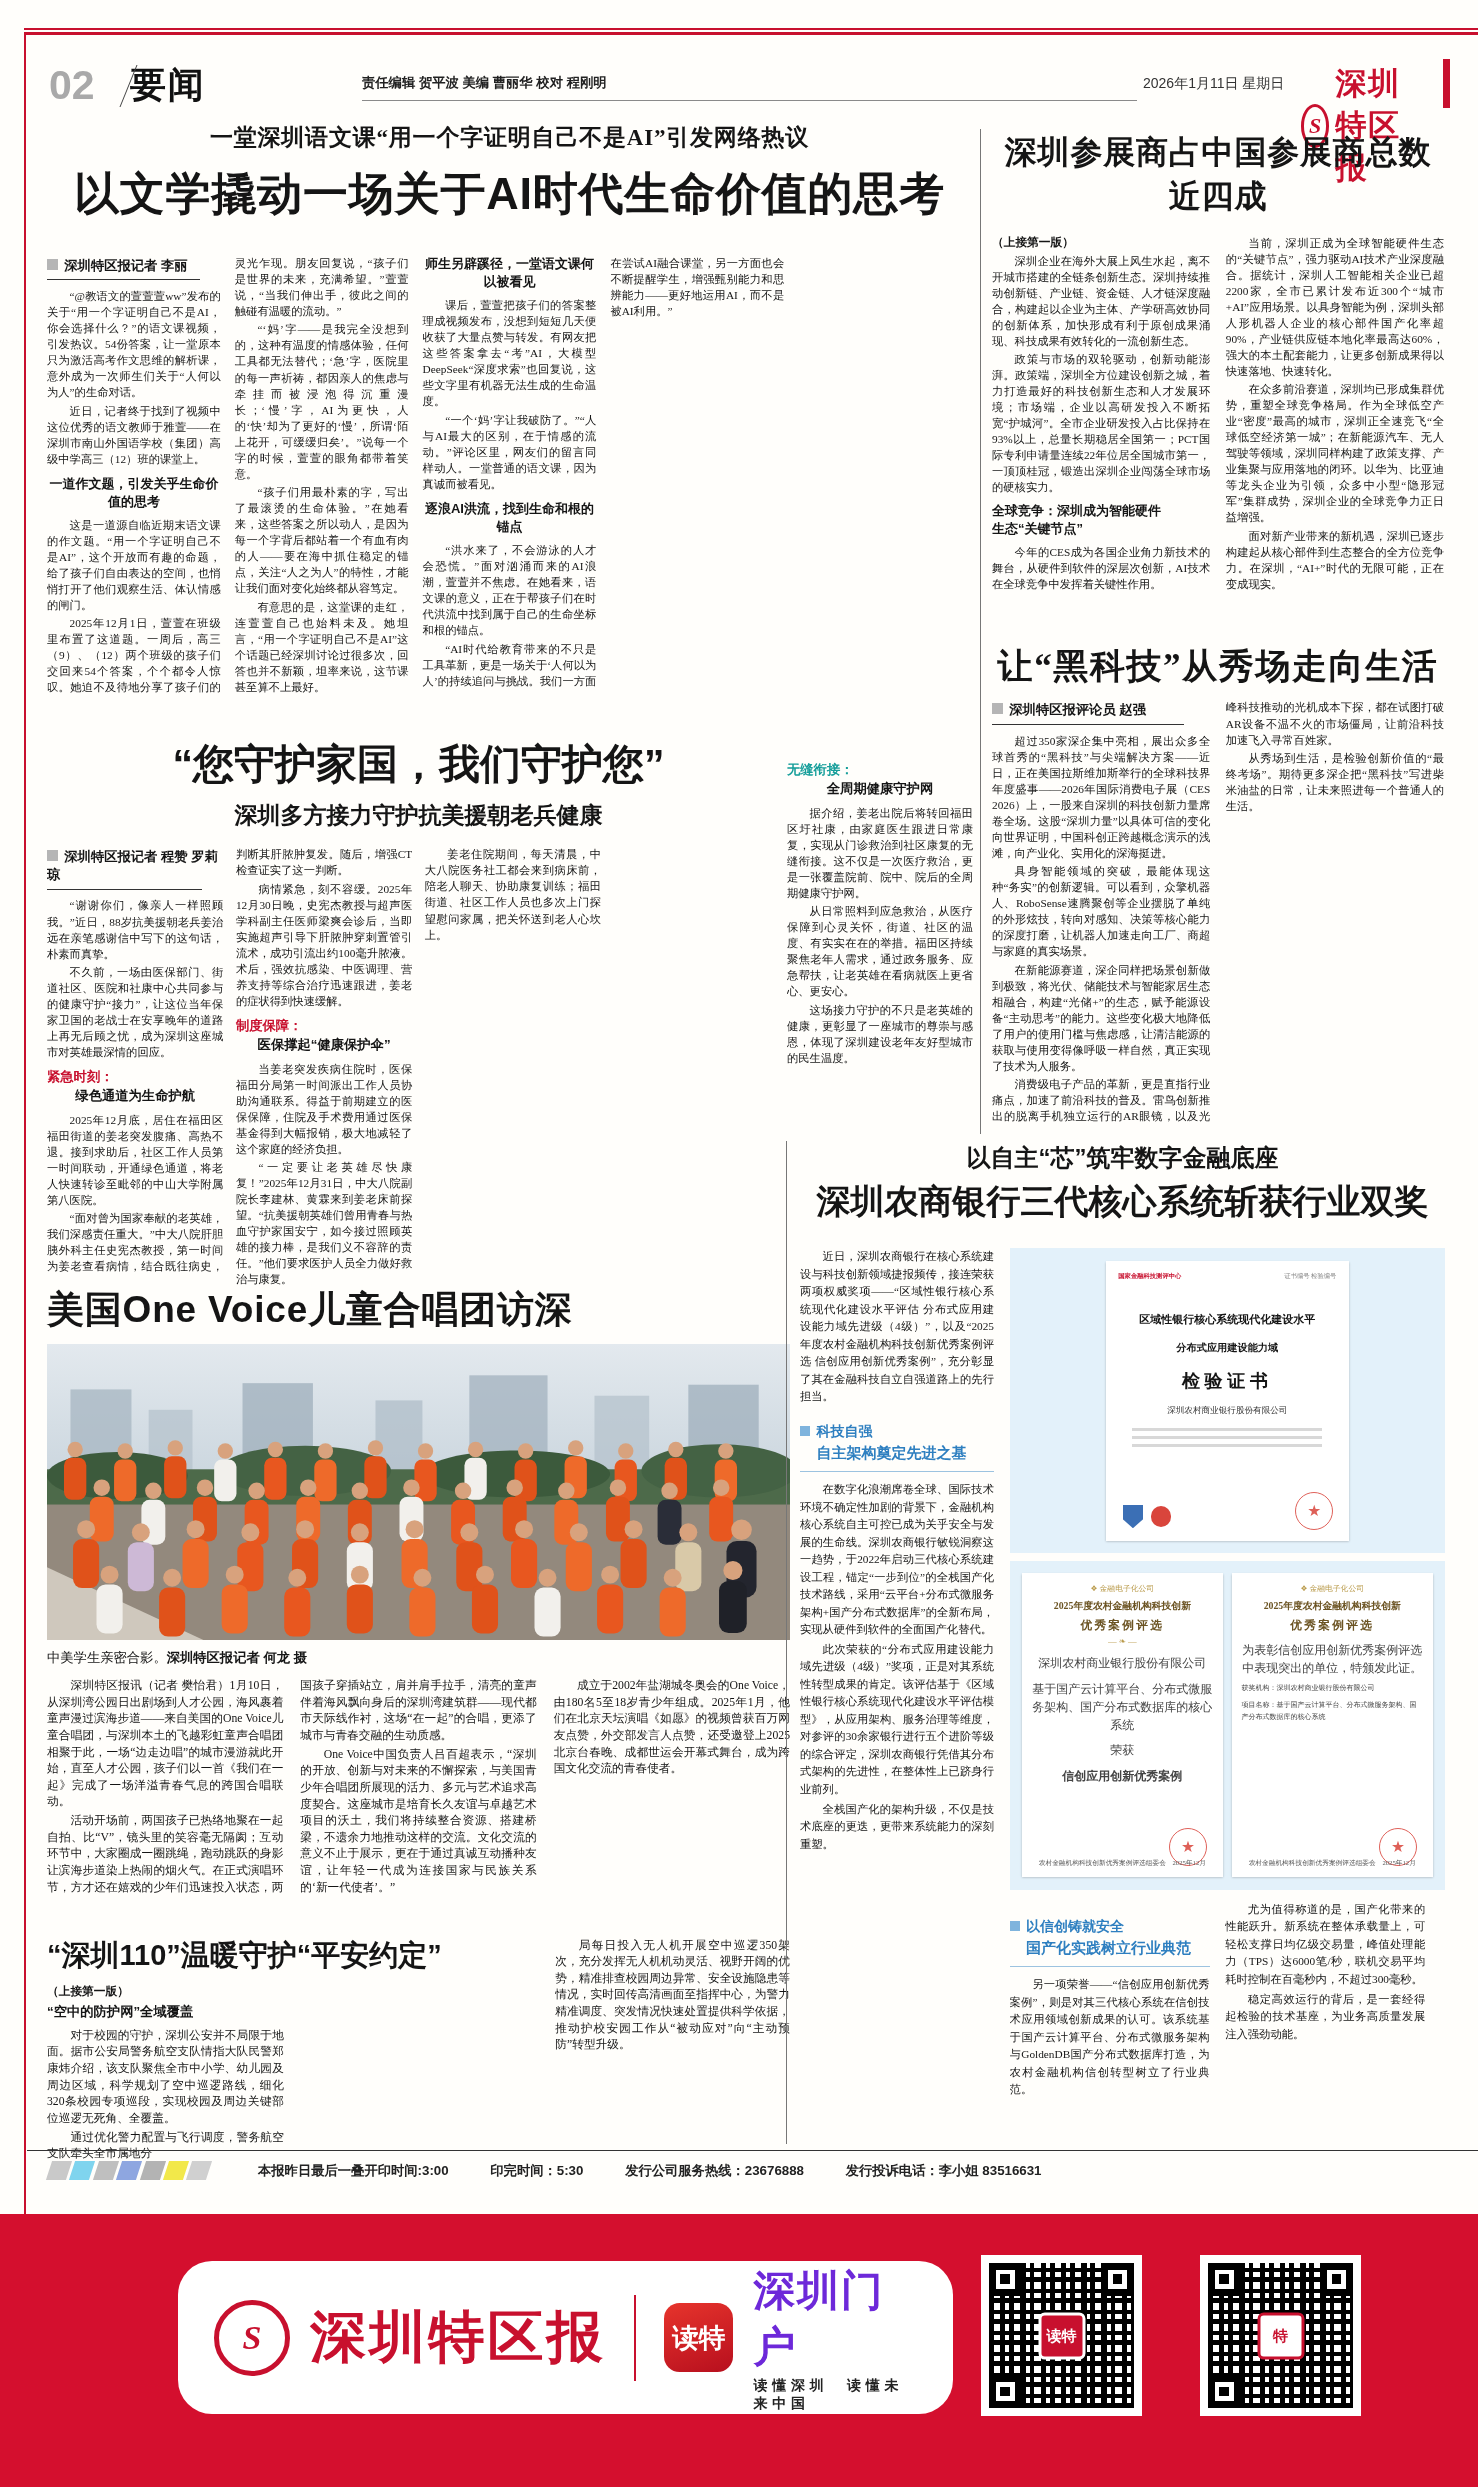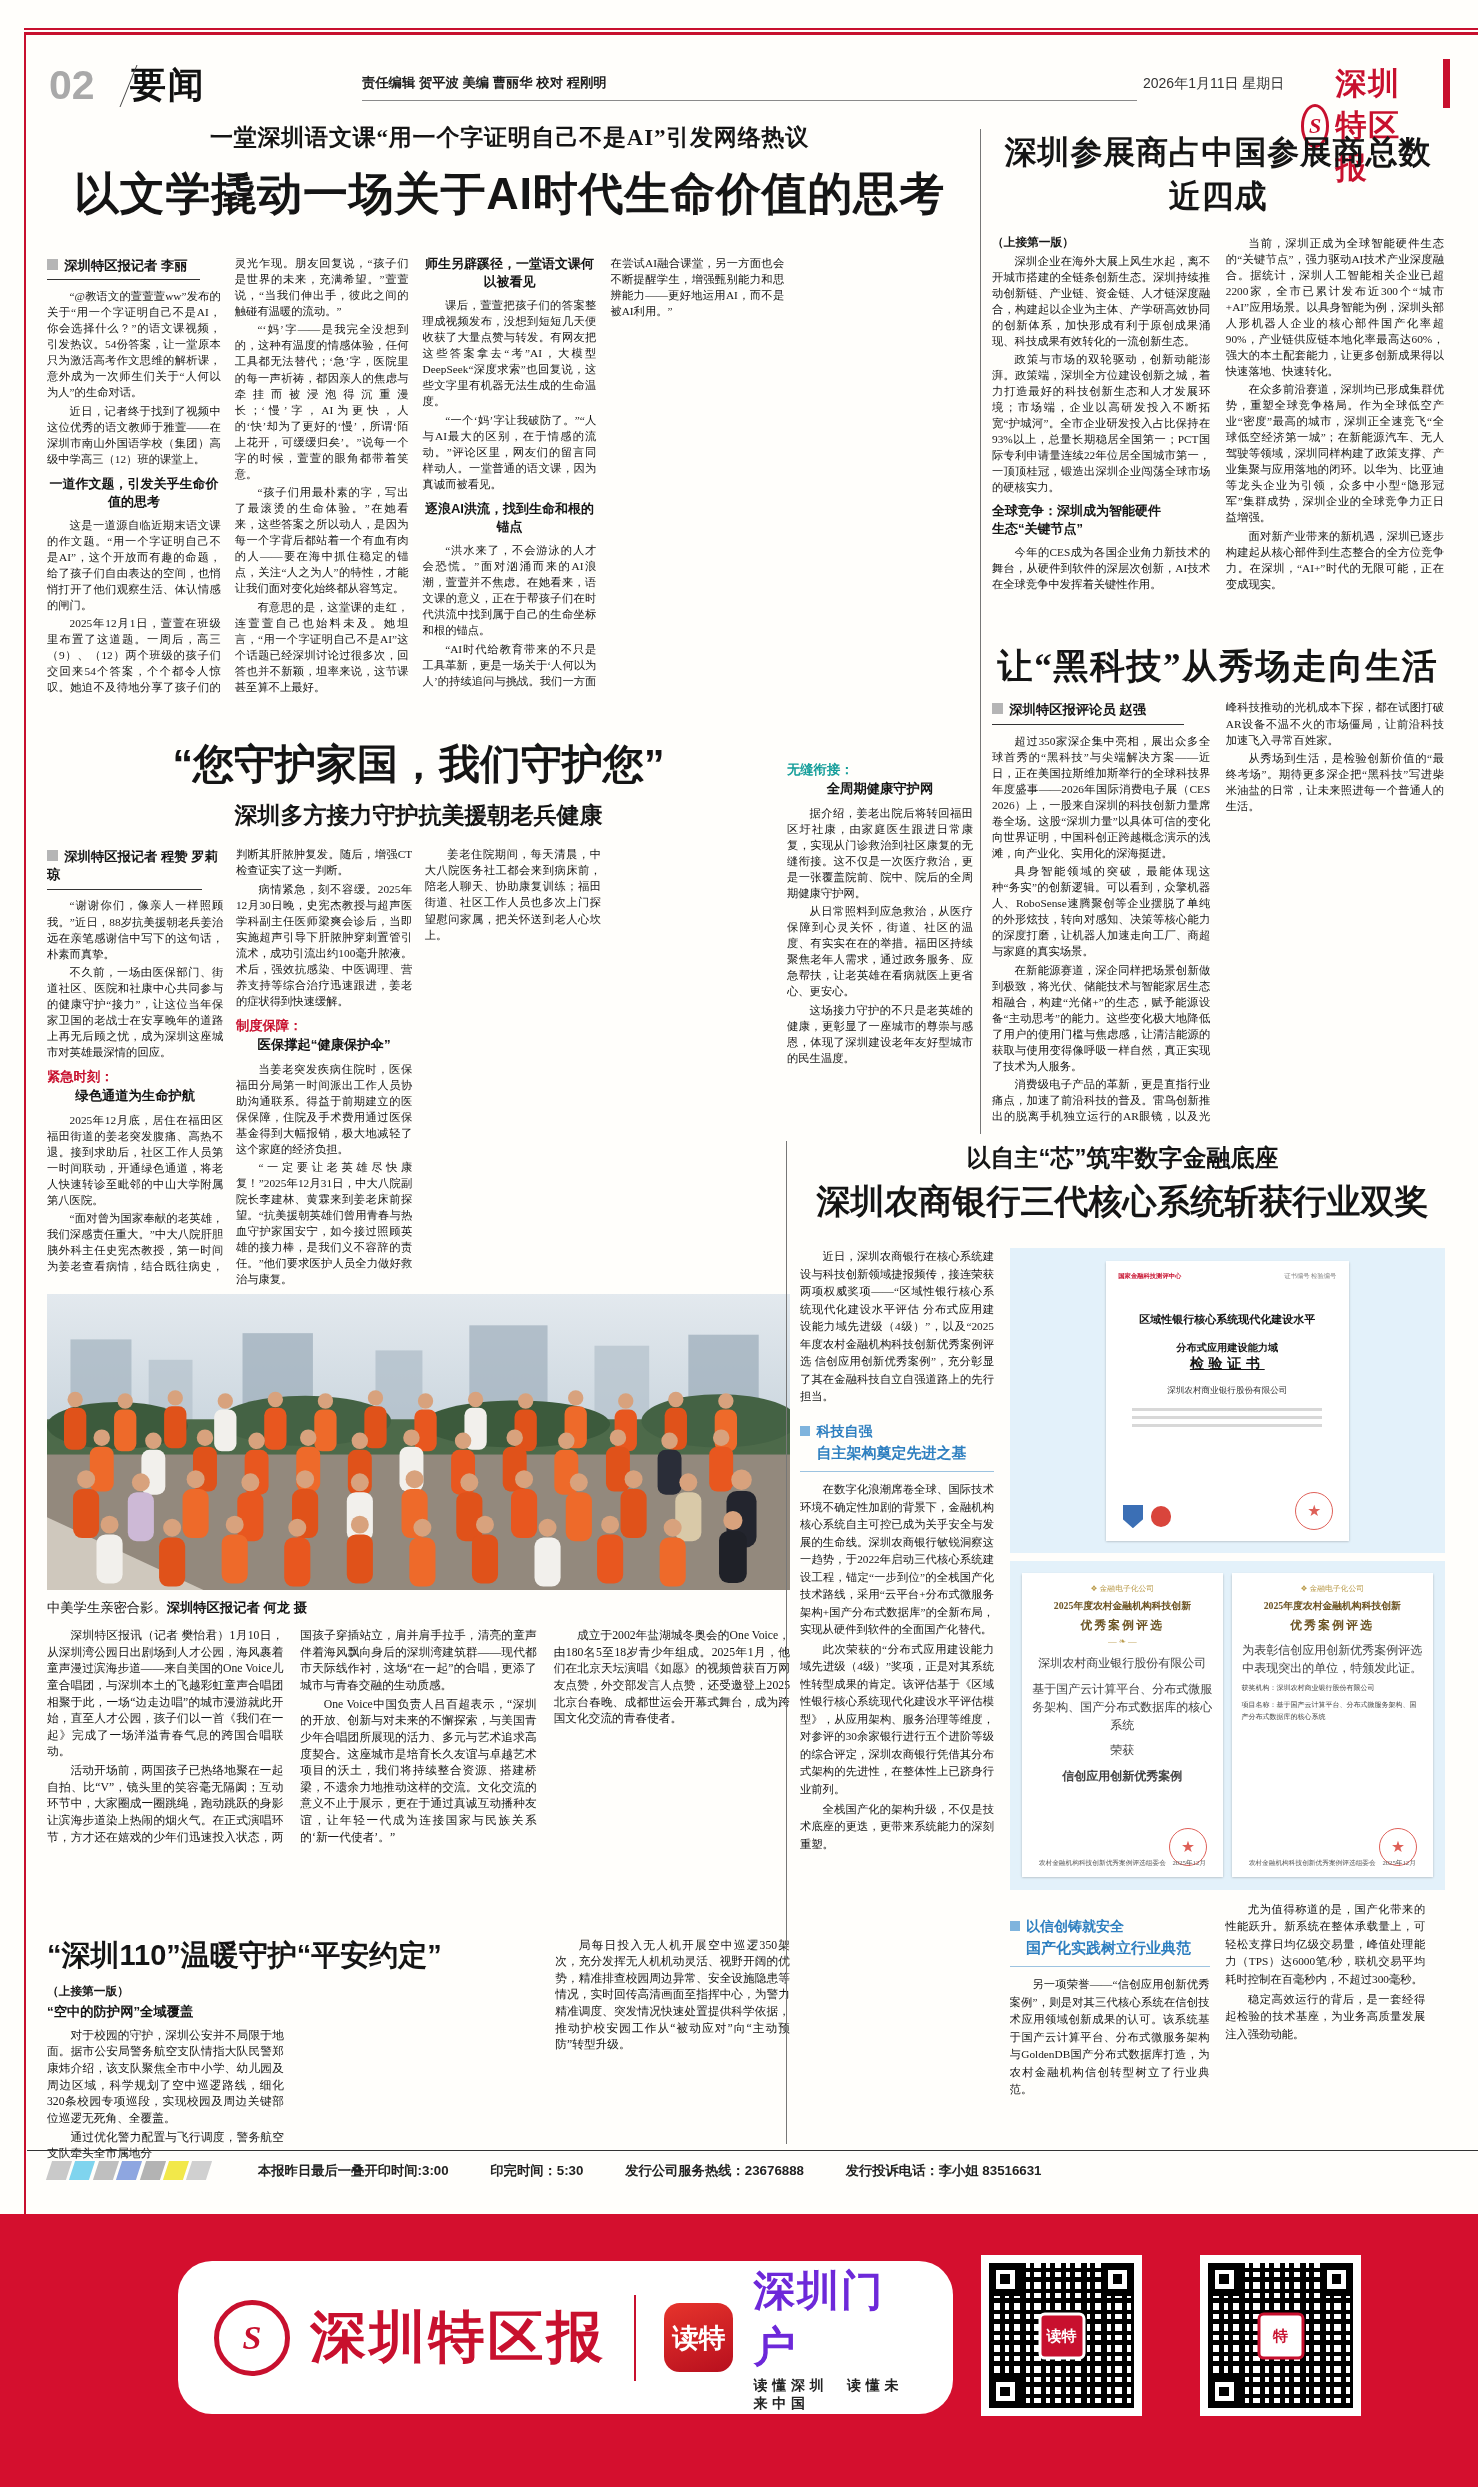--- a/index.html
+++ b/index.html
@@ -83,21 +83,21 @@
   .bank-right{width:478px;}
   .panel{background:#e3f1fa;padding:12.5px;box-sizing:border-box;}
   .panel1{height:305px;}
   .panel2{height:329px;margin-top:7.8px;display:flex;gap:9.4px;}
   .certsheet{background:#fff;box-shadow:0 0.8px 2.3px rgba(0,0,0,.25);position:relative;}
   .c1{width:243px;height:280px;margin:0 auto;padding:11px 12.5px;box-sizing:border-box;}
   .c1 .brand{display:flex;justify-content:space-between;font-size:6.3px;color:#888;}
   .c1 .brand .bl{color:#c8102e;font-weight:bold;}
   .c1 .t1{margin-top:31px;text-align:center;font-weight:bold;font-size:11px;font-family:"Liberation Sans",sans-serif;}
   .c1 .t2{margin-top:14px;text-align:center;font-weight:bold;font-size:10.2px;font-family:"Liberation Sans",sans-serif;}
-  .c1 .t3{margin-top:0;text-align:center;font-weight:bold;font-size:14px;letter-spacing:4.7px;text-decoration:underline;}
+  .c1 .t3{margin-top:14px;text-align:center;font-weight:bold;font-size:18px;letter-spacing:4.7px;}
   .c1 .t4{margin-top:12.5px;text-align:center;font-size:8.6px;color:#333;}
   .c1 .bars{margin-top:11px;}
   .c1 .bars i{display:block;height:3.1px;background:#d8d8d8;margin:4.7px 14px;}
   .badges{position:absolute;left:17px;bottom:12.5px;display:flex;gap:7.8px;align-items:center;}
   .shield{width:20.3px;height:23.5px;background:#3b6fb5;clip-path:polygon(0 0,100% 0,100% 62%,50% 100%,0 62%);}
   .badge-red{width:20.3px;height:20.3px;border-radius:50%;background:#d9453c;}
   .seal{position:absolute;right:15.6px;bottom:11px;width:36px;height:36px;border:1.6px solid #d9453c;border-radius:50%;color:#d9453c;display:flex;align-items:center;justify-content:center;font-size:15.6px;opacity:.85;}
   .cp{flex:1;padding:9.4px 9.4px;box-sizing:border-box;}
   .cp .logo{text-align:center;color:#b99a4a;font-size:7.8px;}
   .cp .ct1{margin-top:6.3px;text-align:center;font-weight:bold;font-size:9.8px;color:#6b5322;}
@@ -234,20 +234,21 @@
     <div class="lede">
         <span class="ld teal">无缝衔接：</span>
         <span class="rs">全周期健康守护网</span>
       </div>
     <p class="p">据介绍，姜老出院后将转回福田区圩社康，由家庭医生跟进日常康复，实现从门诊救治到社区康复的无缝衔接。这不仅是一次医疗救治，更是一张覆盖院前、院中、院后的全周期健康守护网。</p>
     <p class="p">从日常照料到应急救治，从医疗保障到心灵关怀，街道、社区的温度、有实实在在的举措。福田区持续聚焦老年人需求，通过政务服务、应急帮扶，让老英雄在看病就医上更省心、更安心。</p>
     <p class="p">这场接力守护的不只是老英雄的健康，更彰显了一座城市的尊崇与感恩，体现了深圳建设老年友好型城市的民生温度。</p>
   </div>
 
   <section class="s-ov">
+    <div class="ov-head">美国One Voice儿童合唱团访深</div>
     <svg class="photo" viewBox="0 0 950 378" preserveAspectRatio="none">
       <defs>
         <linearGradient id="sky" x1="0" y1="0" x2="0" y2="1">
           <stop offset="0" stop-color="#e3e9ee"></stop>
             <stop offset="1" stop-color="#c6d2db"></stop>
         </linearGradient>
         <symbol id="kid" viewBox="0 0 40 92">
           <circle cx="20" cy="12" r="11" fill="#d8a27d"></circle>
           <rect x="4" y="24" width="32" height="60" rx="11" fill="currentColor"></rect>
         </symbol>

